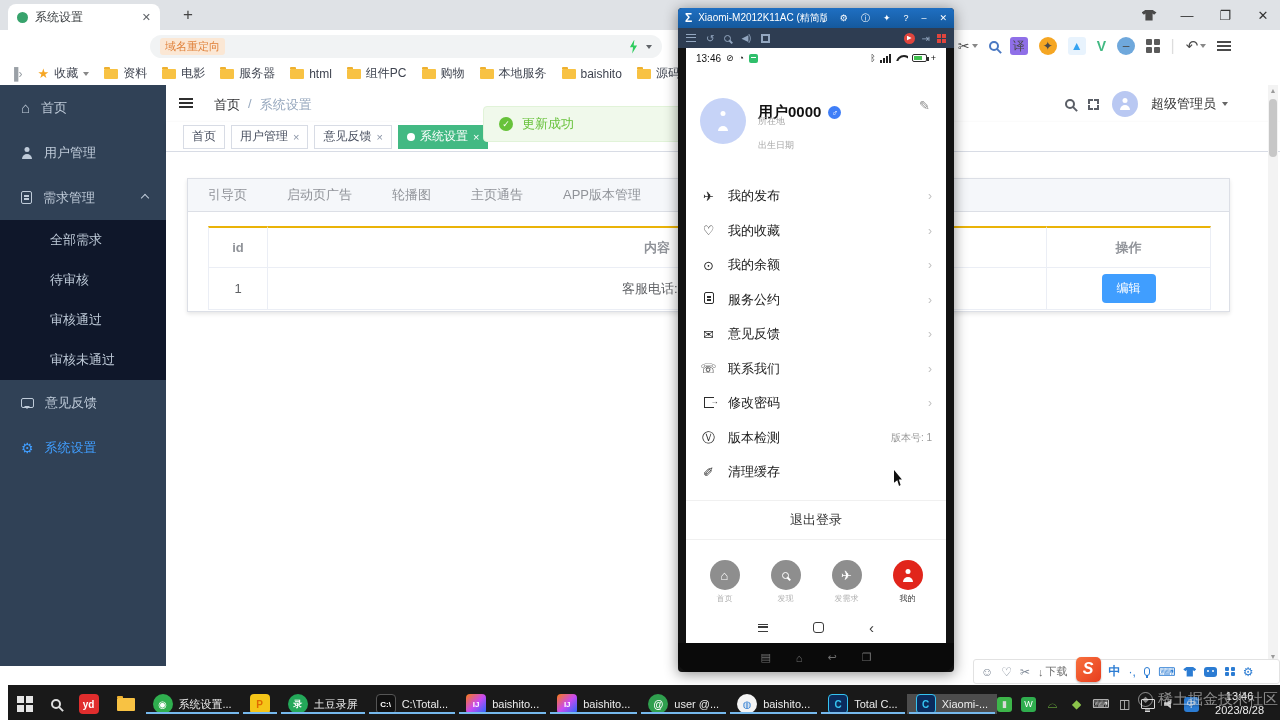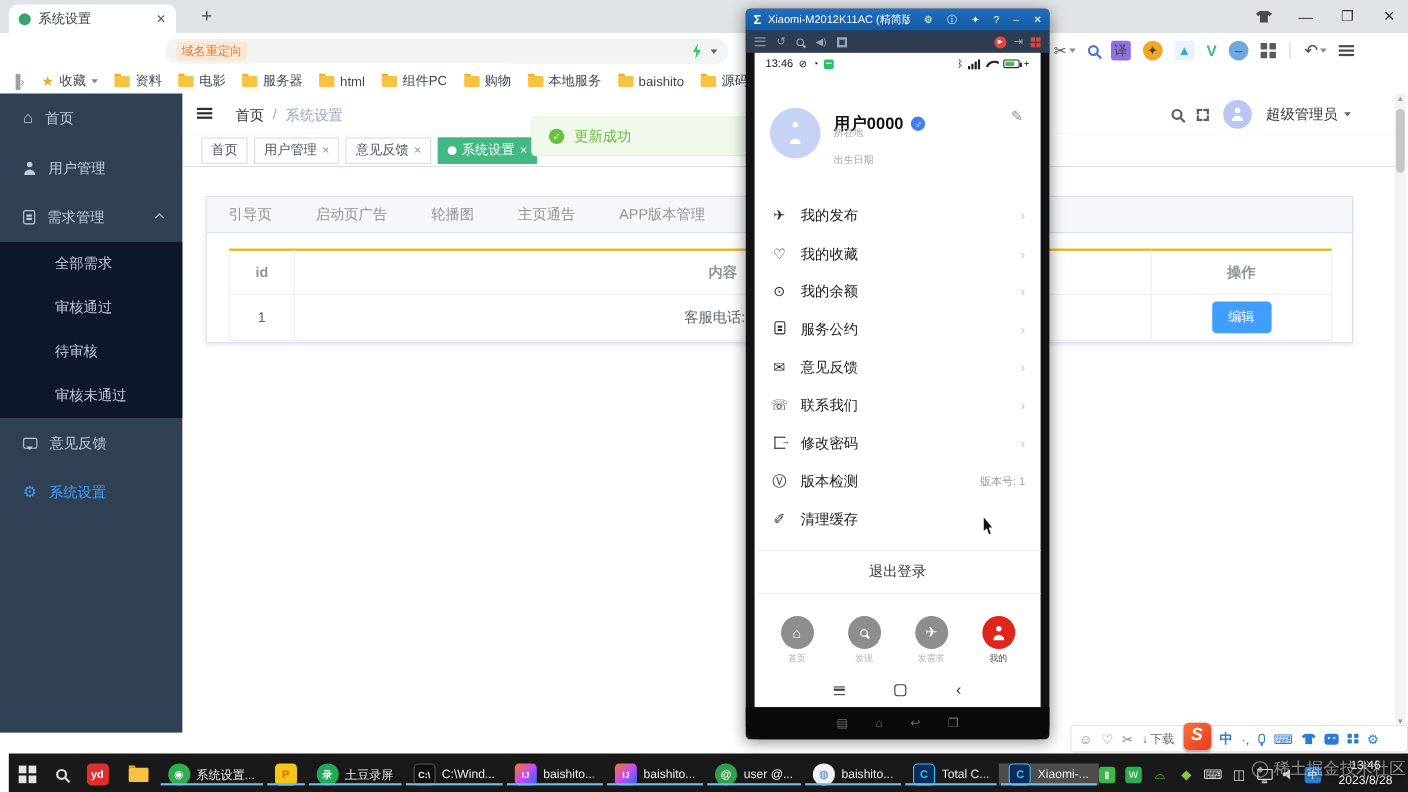--- a/index.html
+++ b/index.html
@@ -299,24 +299,24 @@
       <div class="sb-item">
           <span class="doc"></span>
           <span>需求管理</span>
           <span class="spacer chev-up"></span>
         </div>
       <div class="sb-sub">
         <div class="sb-item">
             <span>全部需求</span>
           </div>
         <div class="sb-item">
+            <span>待审核</span>
+          </div>
+        <div class="sb-item">
             <span>审核通过</span>
-          </div>
-        <div class="sb-item">
-            <span>待审核</span>
           </div>
         <div class="sb-item">
             <span>审核未通过</span>
           </div>
       </div>
       <div class="sb-item">
           <span class="bubble"></span>
           <span>意见反馈</span>
         </div>
       <div class="sb-item active">
@@ -592,21 +592,21 @@
       </span>
     <span class="tb-btn active">
         <span class="appic" style="background:#f5c518;color:#e06a00">P</span>
       </span>
     <span class="tb-btn active">
         <span class="appic" style="background:#23a859;border-radius:50%;font-size:9px">录</span>
         <span>土豆录屏</span>
       </span>
     <span class="tb-btn active">
         <span class="appic" style="background:#101010;border:1px solid #555;font-size:8px">C:\</span>
-        <span>C:\Wind...</span>
+        <span>C:\Total...</span>
       </span>
     <span class="tb-btn active">
         <span class="appic" style="background:linear-gradient(135deg,#f97a12,#c94af1,#1a6aff);font-size:8px">IJ</span>
         <span>baishito...</span>
       </span>
     <span class="tb-btn active">
         <span class="appic" style="background:linear-gradient(135deg,#f97a12,#c94af1,#1a6aff);font-size:8px">IJ</span>
         <span>baishito...</span>
       </span>
     <span class="tb-btn active">

